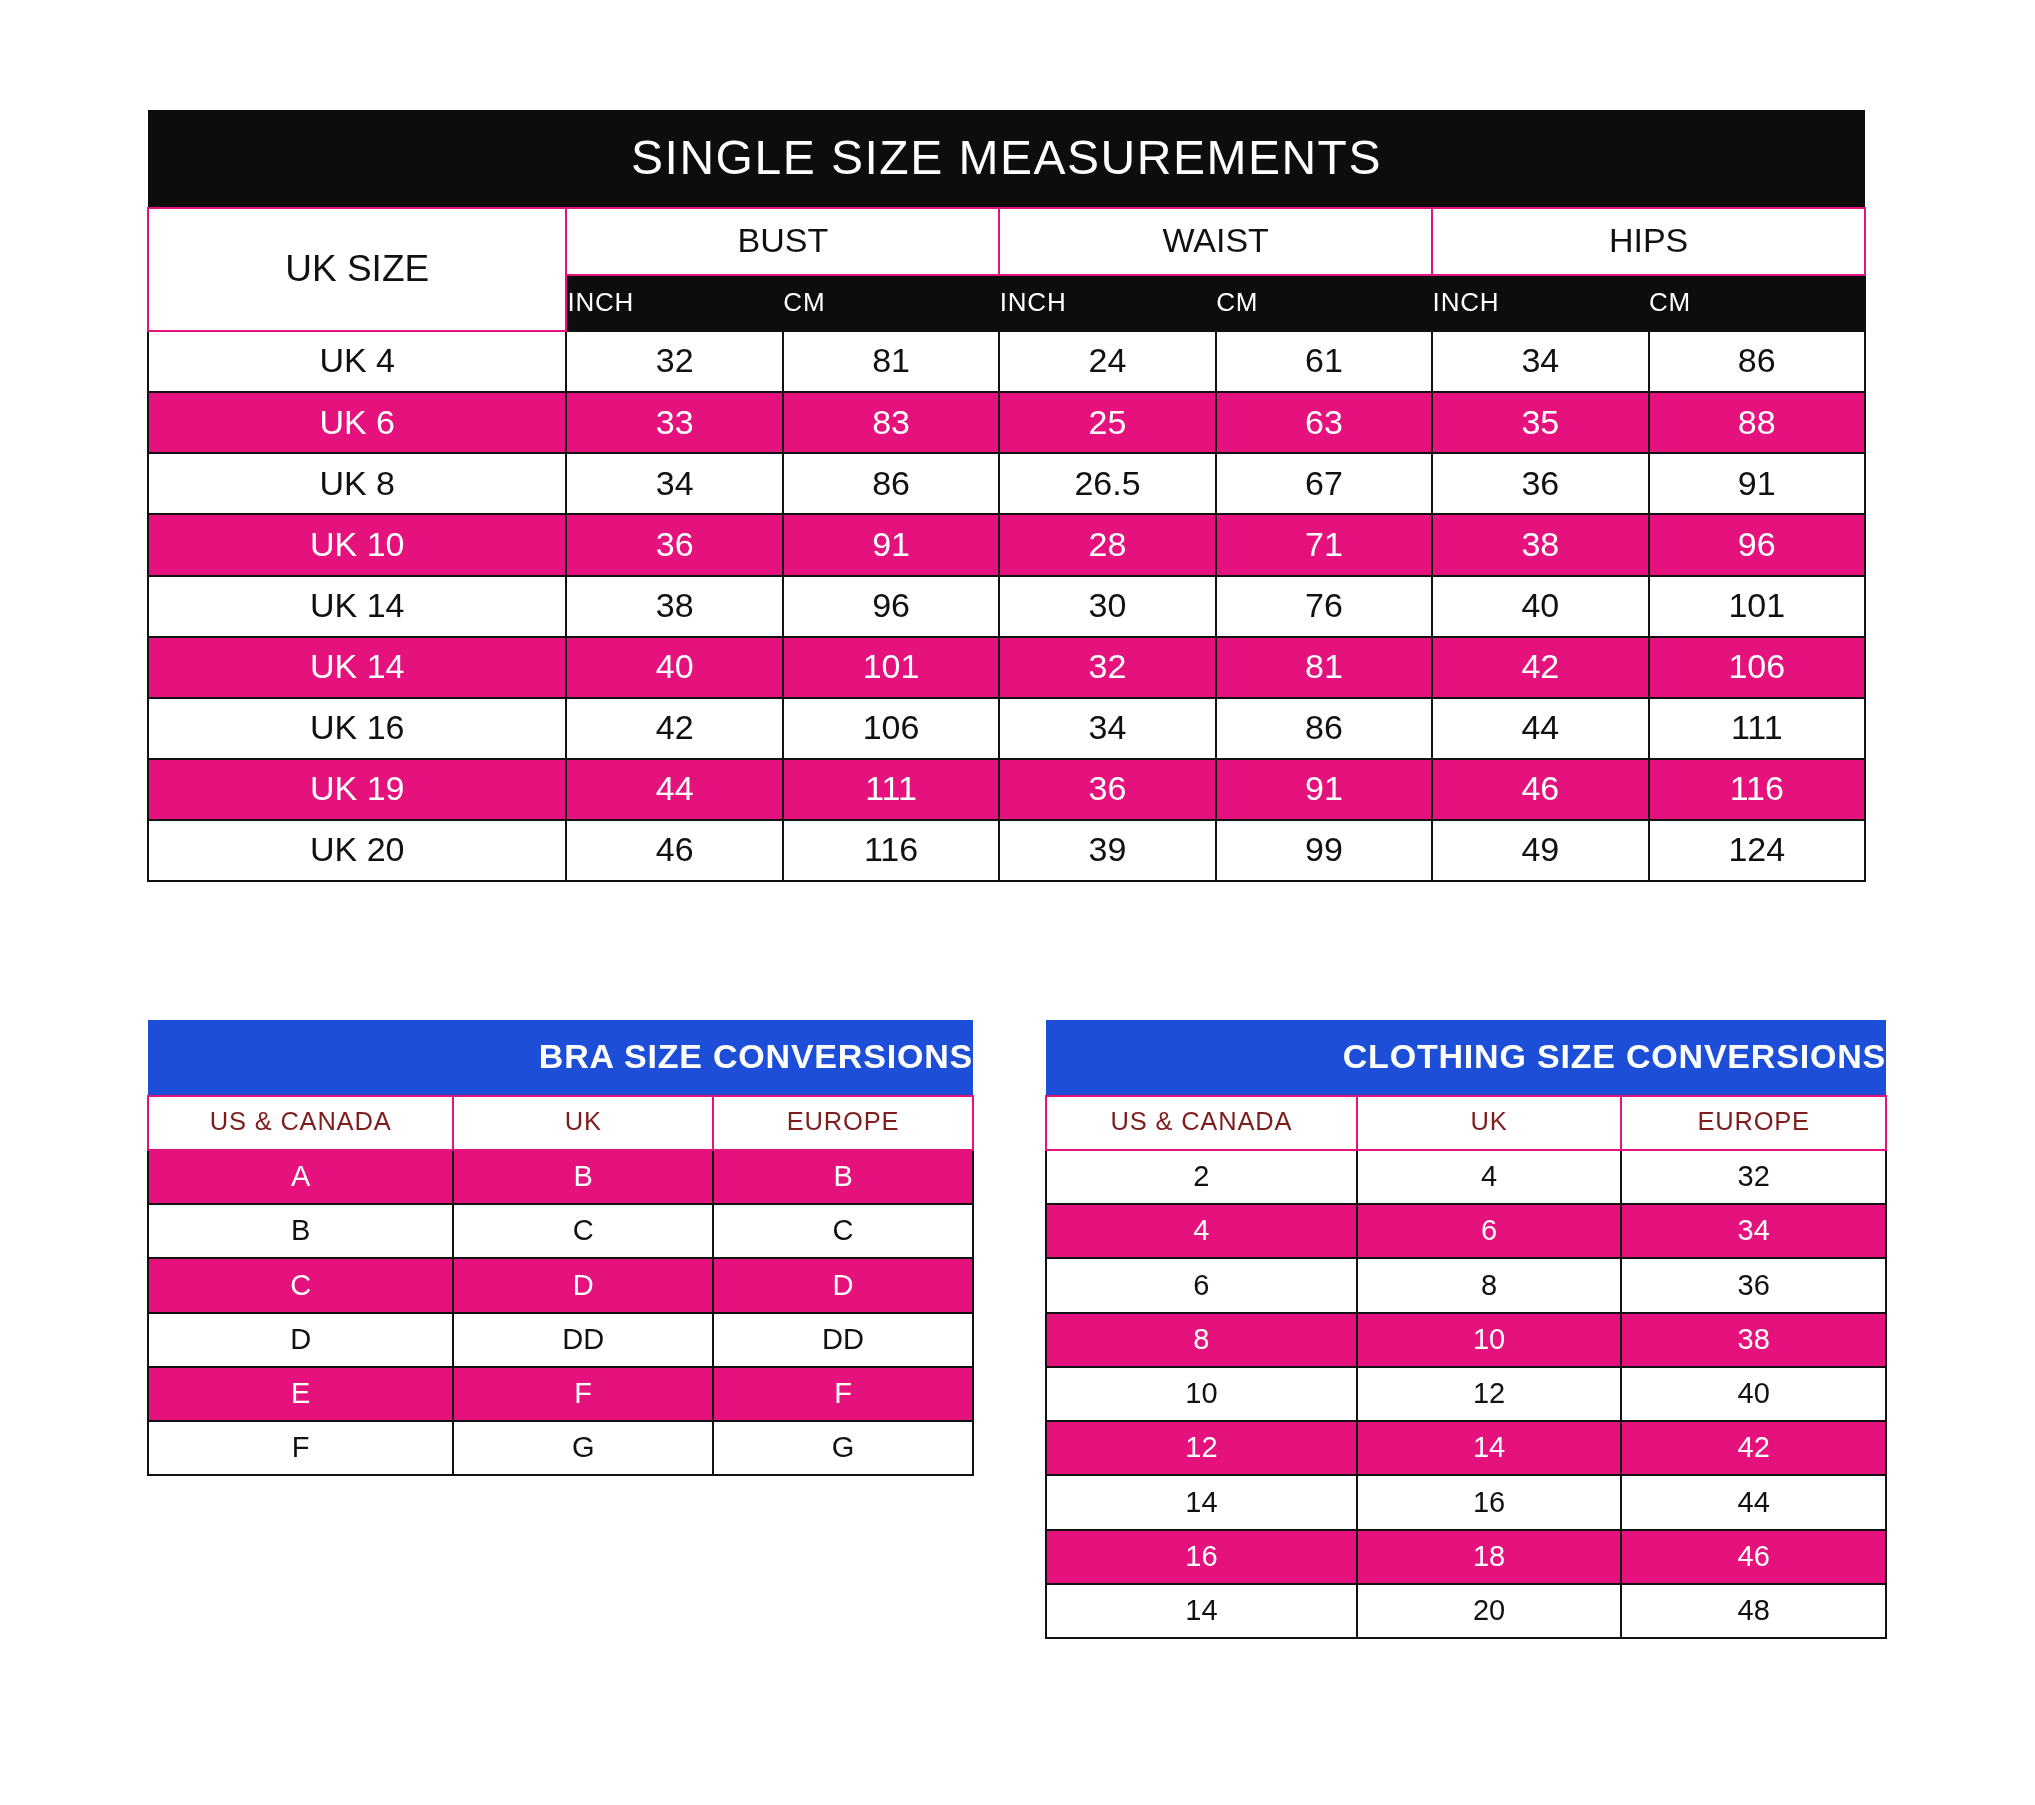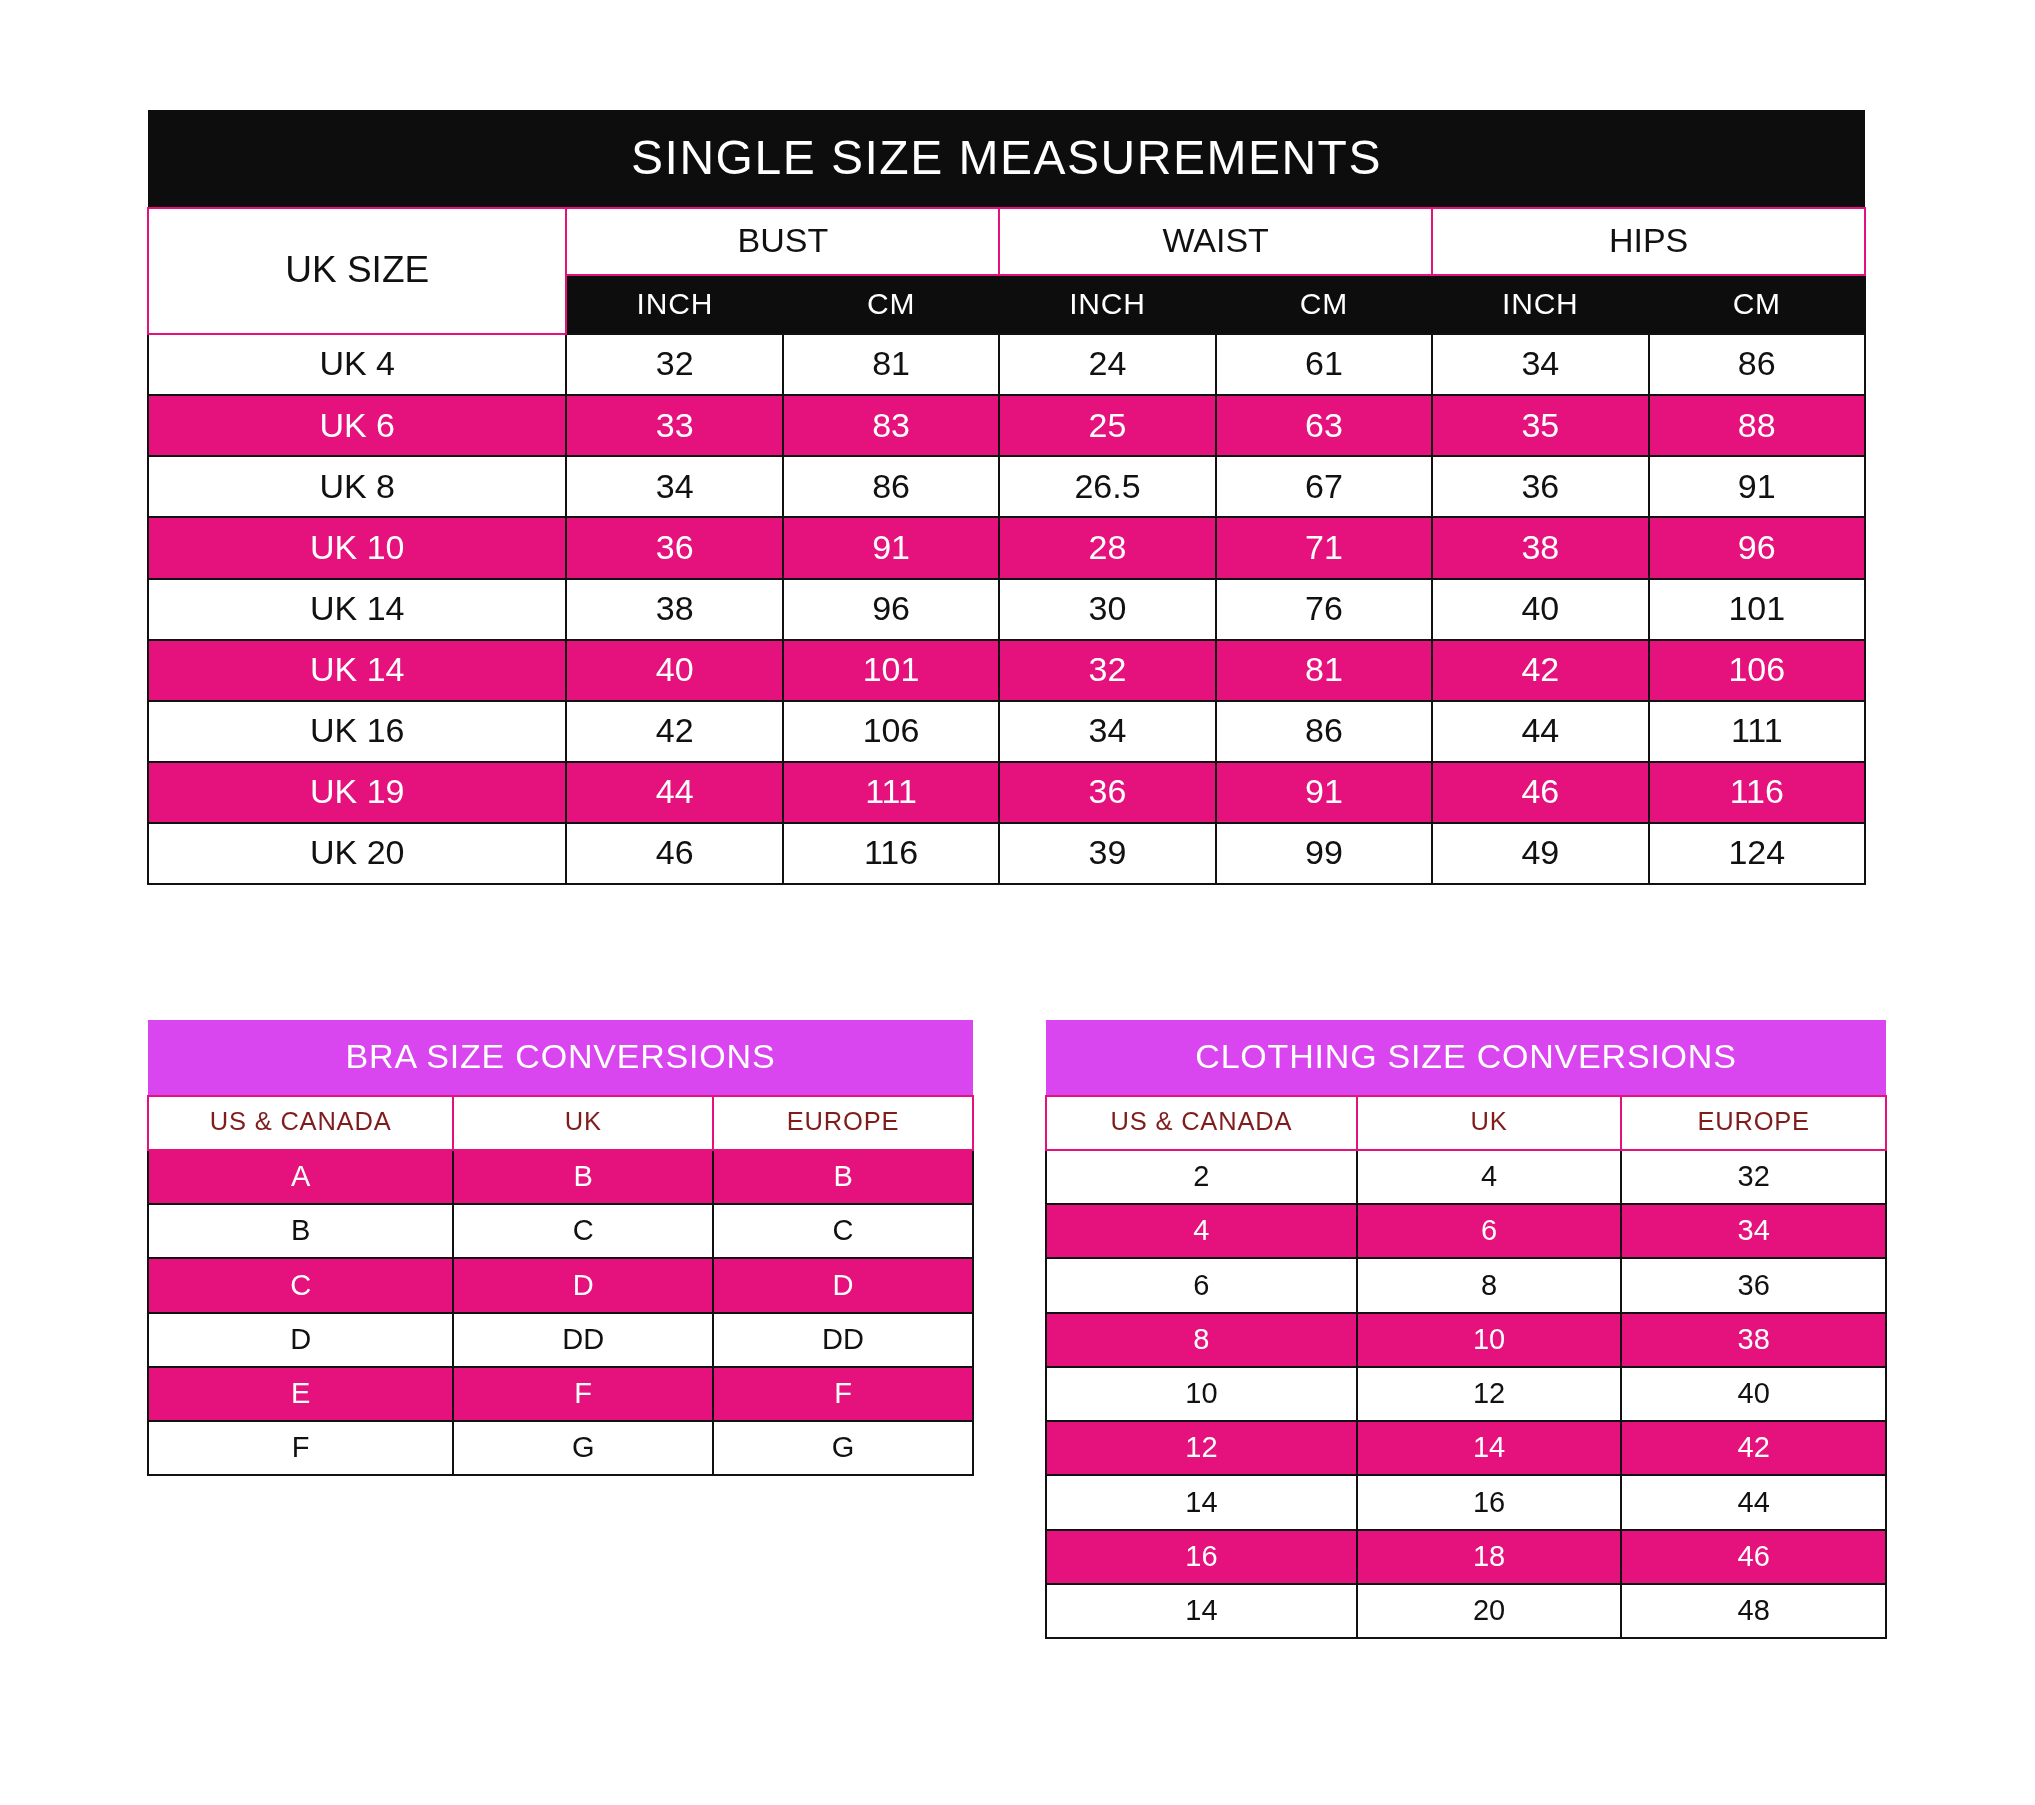--- a/index.html
+++ b/index.html
@@ -45,22 +45,21 @@
     text-align: center;
     font-size: 34px;
     padding: 12.4px 0 14px 0;
     background: #ffffff;
     color: #111111;
   }
 
   .unit-row td {
     background: #0d0d0d;
     color: #ffffff;
-    text-align: center;
-    font-size: 30px;
+    font-size: 26px;
     padding: 10.8px 0 12.4px 0;
     border: 1.5px solid #0d0d0d;
     letter-spacing: 0.8px;
   }
 
   .data-row td {
     text-align: center;
     font-size: 34px;
     padding: 9.3px 0 10.8px 0;
     border: 2.3px solid #111111;
@@ -86,27 +85,27 @@
   .sub-table {
     position: absolute;
     border-collapse: collapse;
     table-layout: fixed;
   }
 
   .sub-left  { left: 147px;  width: 827px; }
   .sub-right { left: 1045px; width: 842px; }
 
   .sub-title {
-    background: #d946ef;
-    color: #ffffff;
-    text-align: center;
+    background: #1d4ed8;
+    color: #ffffff;
+    text-align: right;
     font-size: 34px;
     letter-spacing: 0.8px;
     padding: 17px 0 18.5px 0;
-    font-weight: 400;
+    font-weight: 700;
   }
 
   .sub-head td {
     border: 2.3px solid #e5127d;
     text-align: center;
     font-size: 25.5px;
     padding: 10.8px 0 12.4px 0;
     background: #ffffff;
     color: #7f1d1d;
     letter-spacing: 0.8px;

